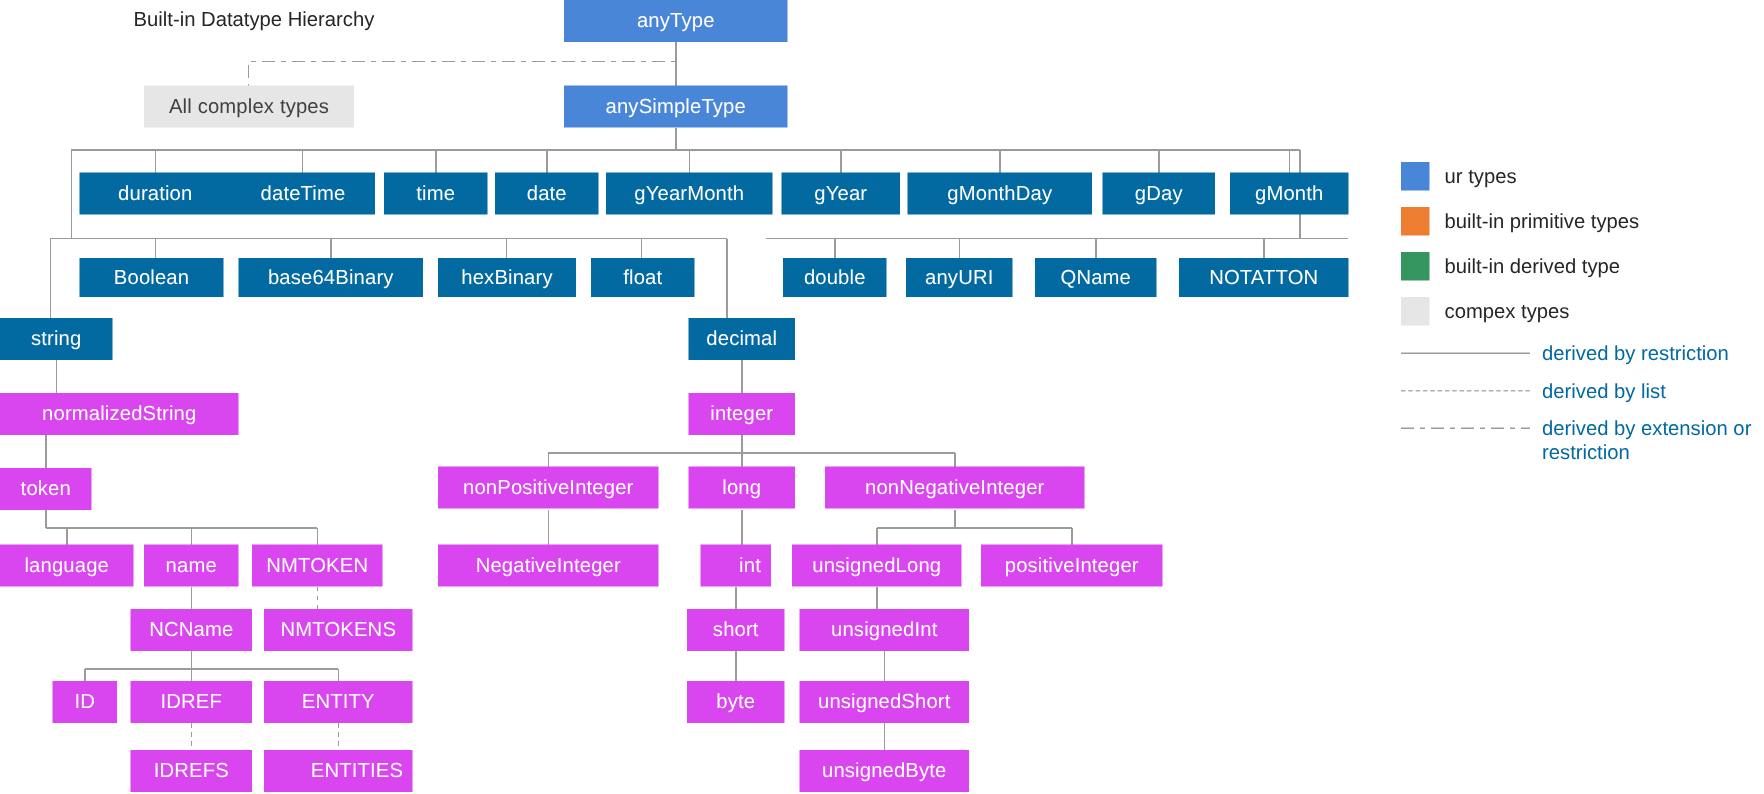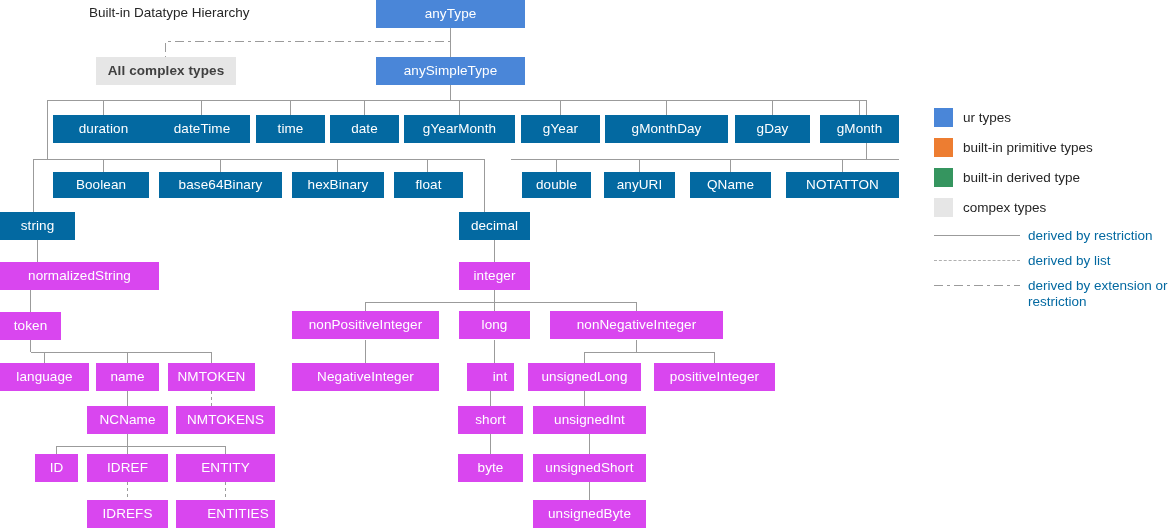--- a/index.html
+++ b/index.html
@@ -20,21 +20,21 @@
     color:#ffffff;
     font-size:13.5px;
     line-height:1;
     white-space:nowrap;
     letter-spacing:0.1px;
     z-index:2;
   }
   .node.ur{background:#4a86d8;}
   .node.prim{background:#0369a1;}
   .node.deriv{background:#d946ef;}
-  .node.complex{background:#e6e6e6;color:#404040;font-weight:bold;}
+  .node.complex{background:#e6e6e6;color:#404040;}
 
   .title{
     position:absolute;
     color:#262626;
     font-size:13.5px;
     white-space:nowrap;
     z-index:2;
   }
 
   

